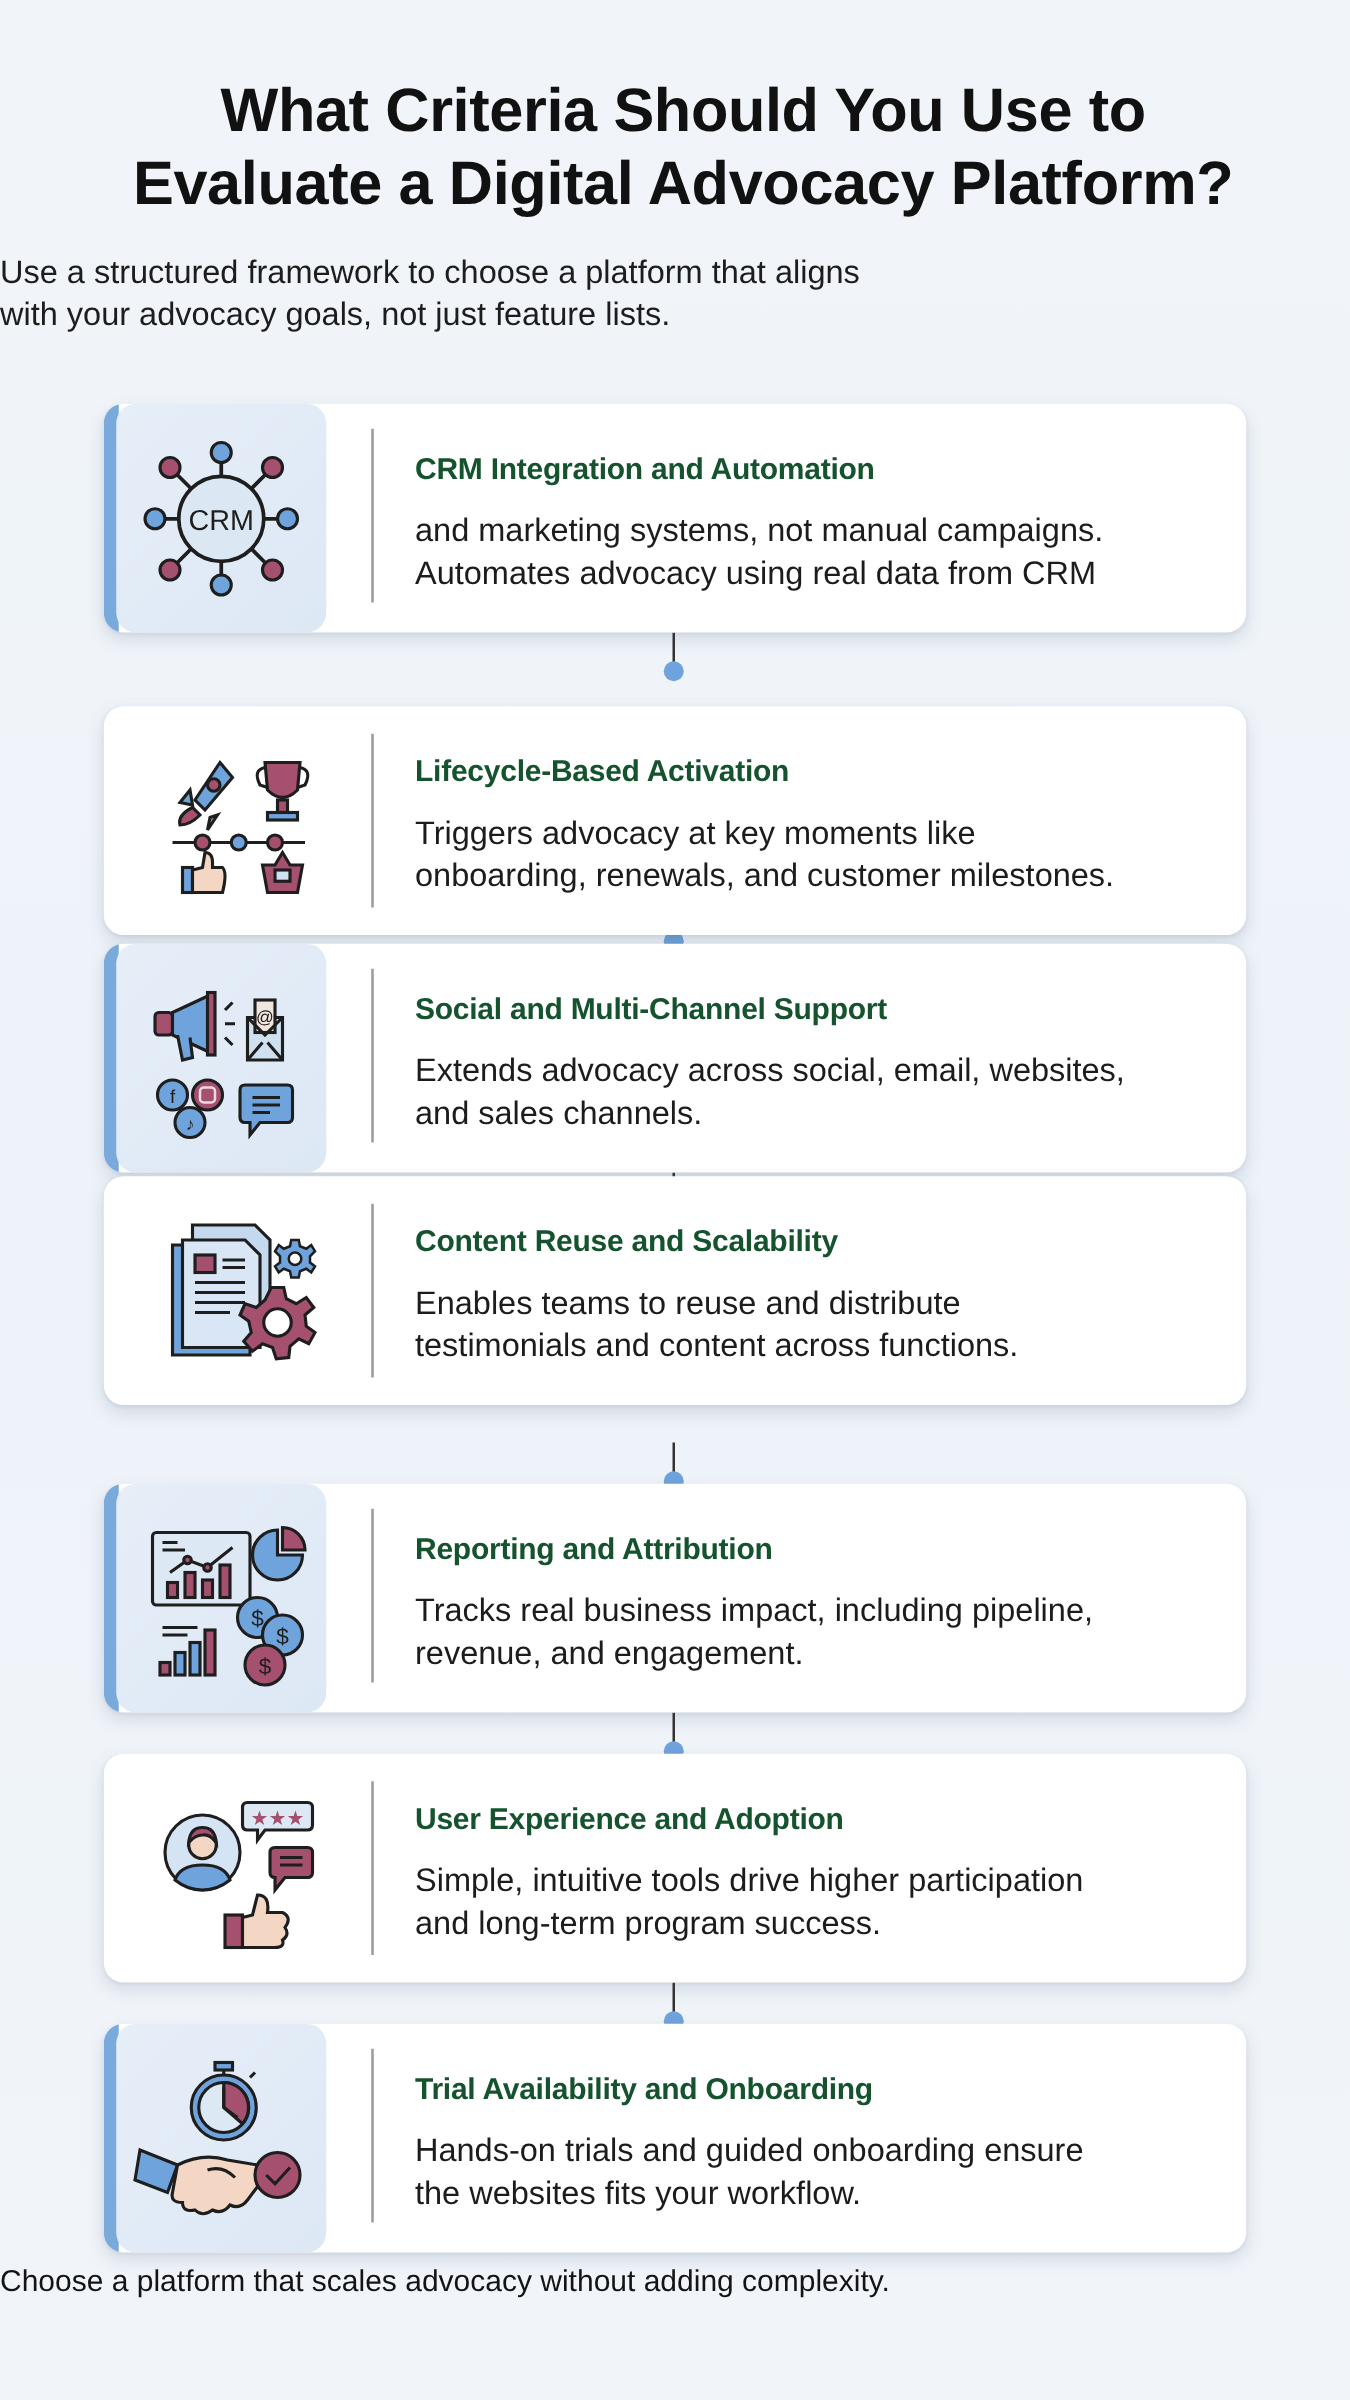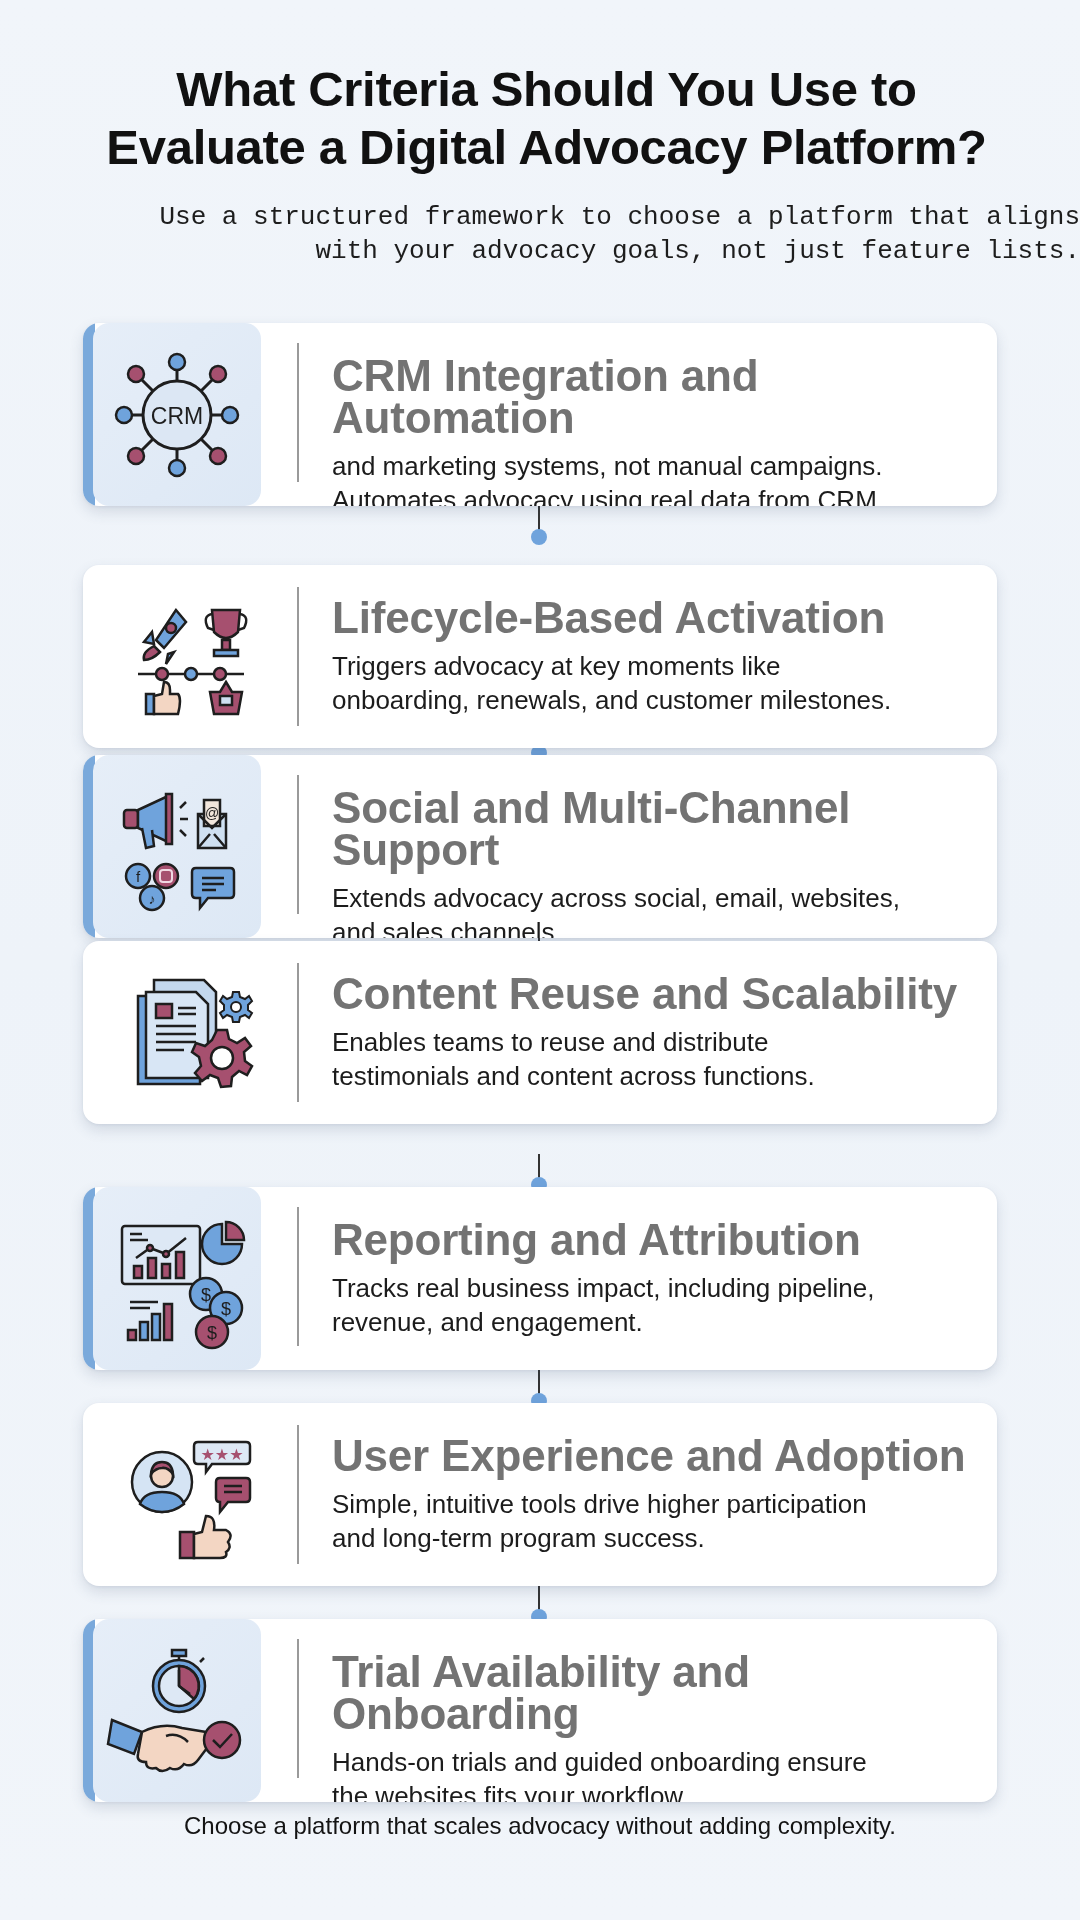--- a/index.html
+++ b/index.html
@@ -11,21 +11,21 @@
     position: relative;
     overflow: hidden;
   }
   .title {
     position: absolute; left: 0; top: 60px; width: 1080px;
     text-align: center; font-weight: 700; font-size: 49px; line-height: 58px;
     letter-spacing: -0.3px; color: #111; padding-left: 13px;
   }
   .subtitle {
     position: absolute; left: 0; top: 200px; width: 1080px;
-    text-align: right; font-size: 26px; line-height: 34px; color: #1d1d1d; font-family: Liberation Mono, monospace;
+    text-align: left; font-size: 26px; line-height: 34px; color: #1d1d1d;
   }
   .card {
     position: absolute; left: 83px; width: 914px; height: 183px;
     background: #ffffff; border-radius: 16px;
     box-shadow: 0 6px 14px rgba(60, 80, 110, 0.16), 0 1px 3px rgba(60, 80, 110, 0.08);
     overflow: hidden;
   }
   .card.accent::before {
     content: ""; position: absolute; left: 0; top: 0; bottom: 0; width: 12px;
     background: #7aa9db;
@@ -41,35 +41,35 @@
   }
   .divider {
     position: absolute; left: 214px; top: 22px; width: 2px; height: 139px;
     background: #9a9a9a;
   }
   .card.accent .divider { top: 20px; }
   .text-block {
     position: absolute; left: 249px; top: 32px; right: 20px;
   }
   .card-title {
-    font-weight: 700; font-size: 44px; line-height: 42px; color: #737373;
+    font-weight: 700; font-size: 24px; line-height: 42px; color: #14532d;
     letter-spacing: -0.2px;
   }
   .card-desc {
     margin-top: 10px; font-size: 26px; line-height: 34px; color: #1c1c1c;
   }
   .connector {
     position: absolute; left: 538px; width: 2px; background: #333;
   }
   .connector-dot {
     position: absolute; left: 531px; width: 16px; height: 16px; border-radius: 50%;
     background: #6fa3dc;
   }
   .footer {
-    position: absolute; left: 0; top: 1811px; width: 1080px; text-align: center;
+    position: absolute; left: 0; top: 1811px; width: 1080px; text-align: left;
     font-size: 24px; line-height: 30px; color: #141414;
   }
   svg { display: block; }
 </style>
 </head>
 <body>
 
 <div class="title">
   <div>What Criteria Should You Use to</div>
   <div>Evaluate a Digital Advocacy Platform?</div>

